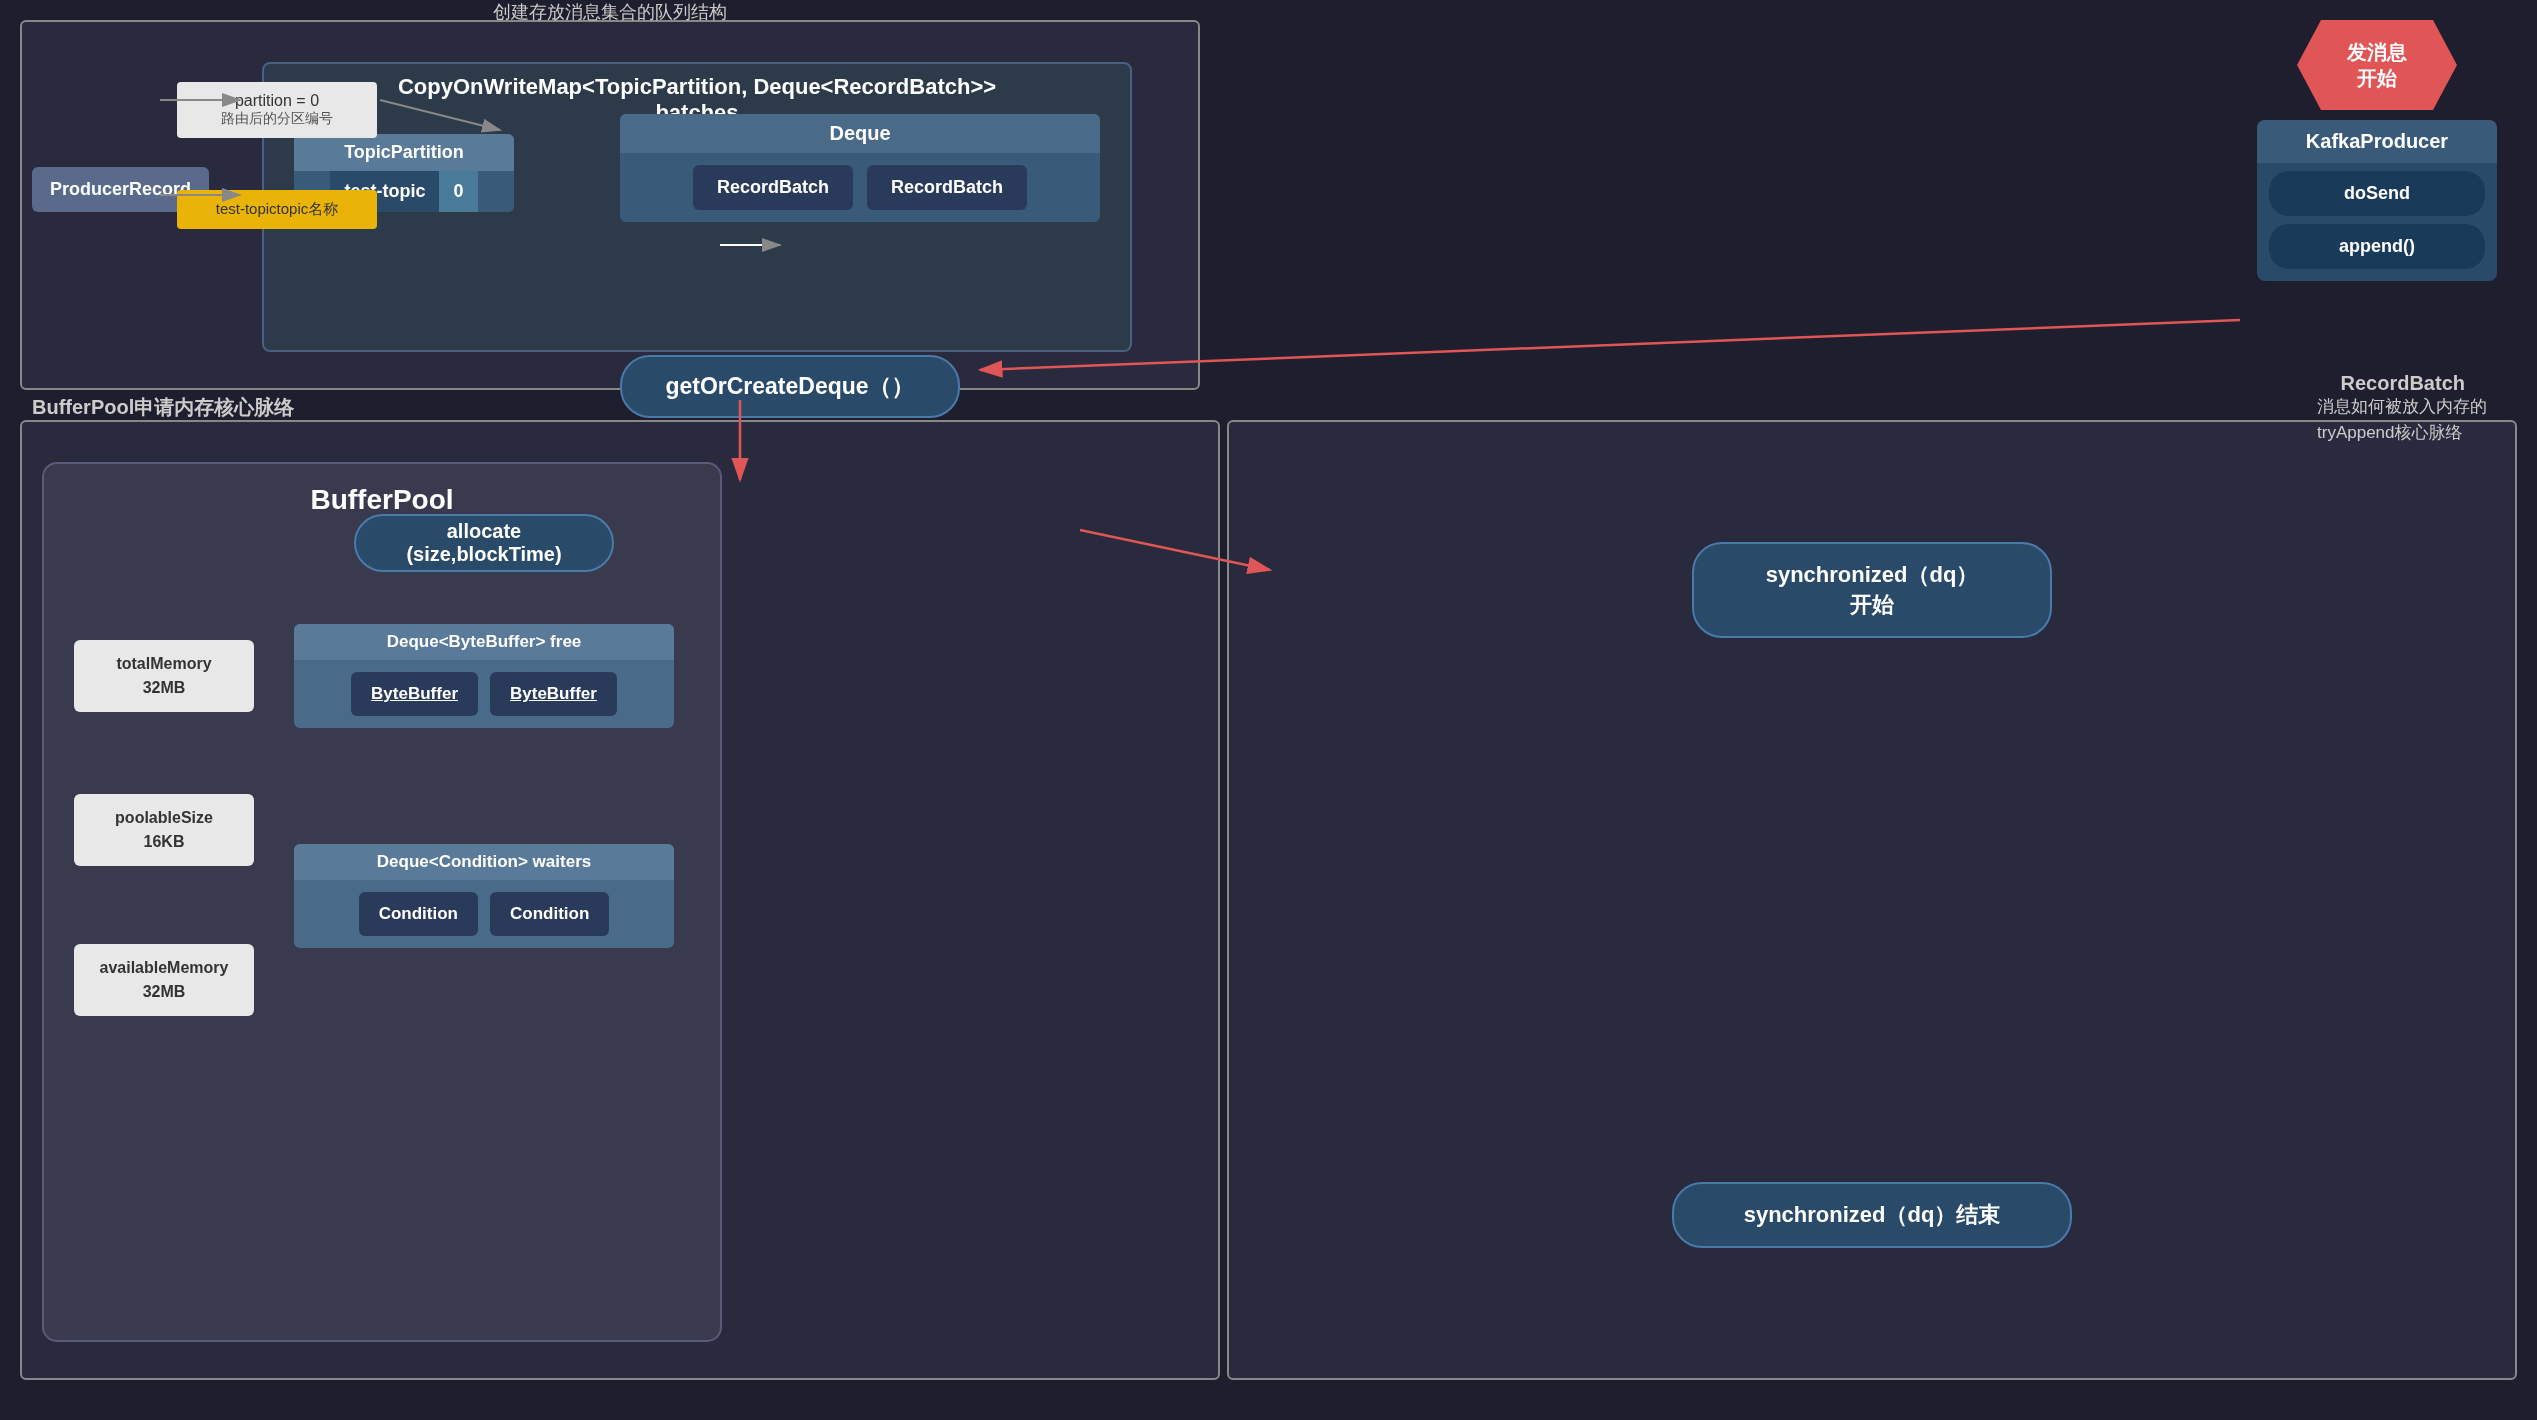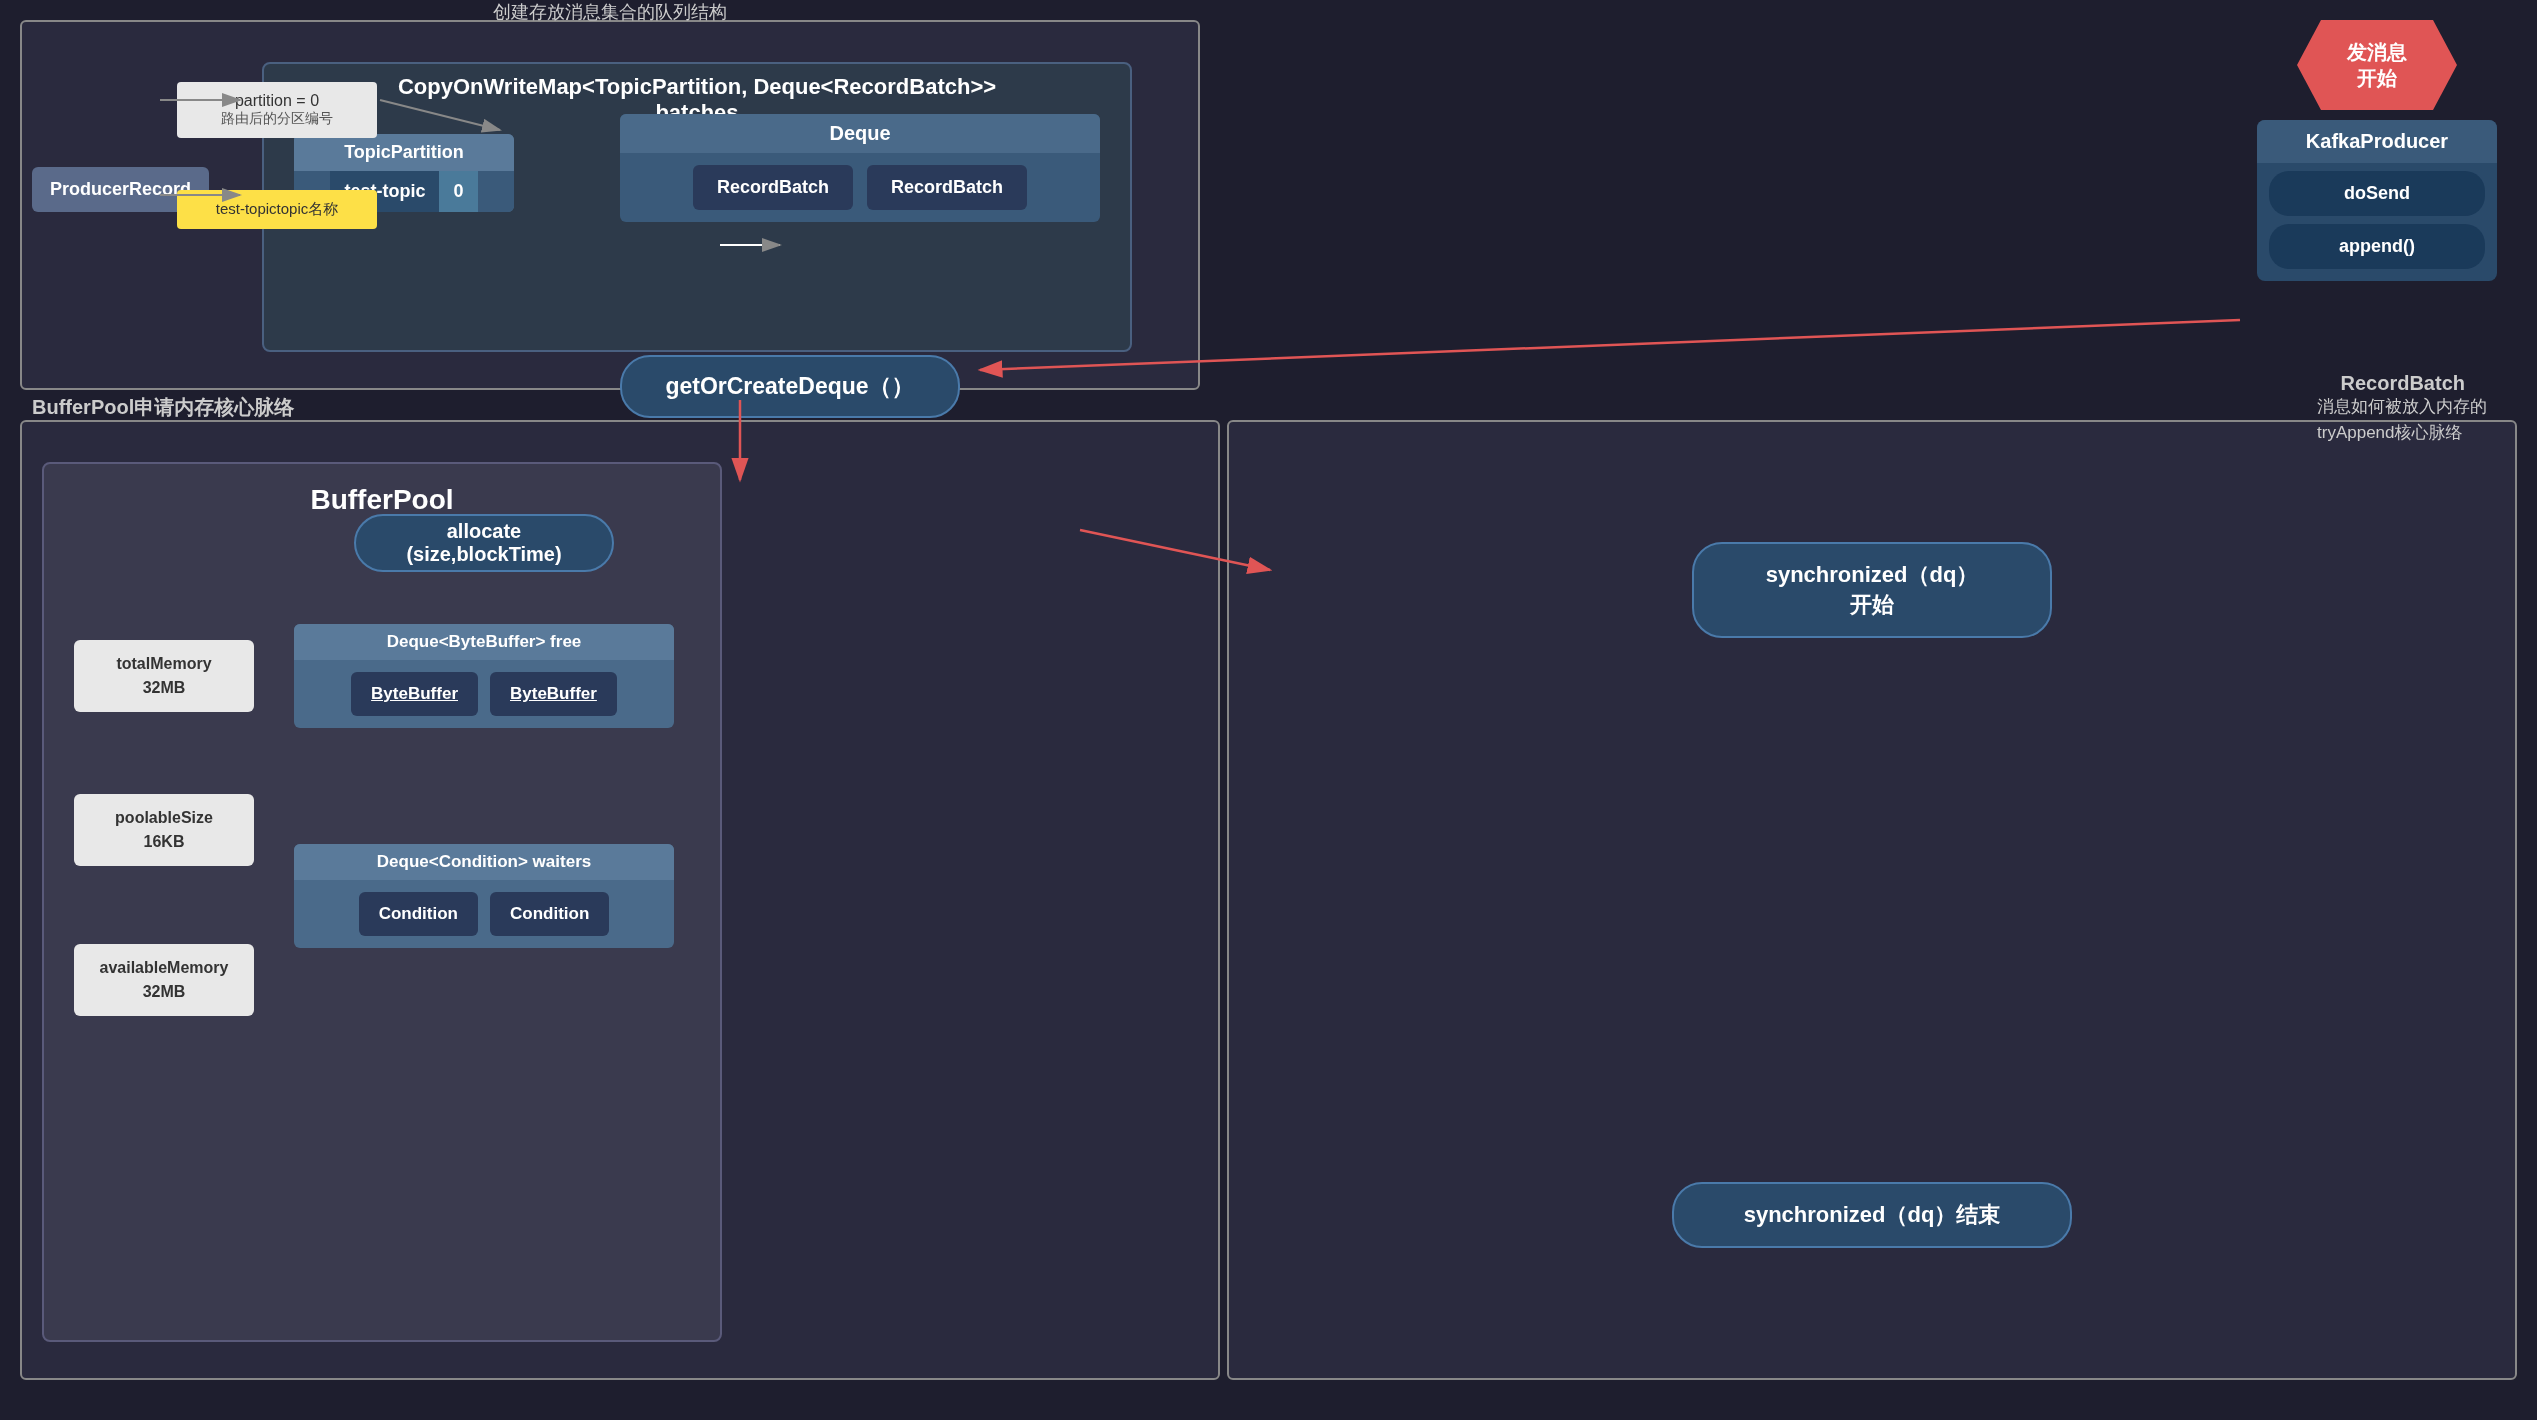--- a/index.html
+++ b/index.html
@@ -154,21 +154,21 @@
       padding: 10px 12px;
       text-align: center;
     }
 
     
     .topic-info {
       position: absolute;
       top: 168px;
       left: 155px;
       width: 200px;
-      background: #fde047;
+      background: #eab308;
       border-radius: 4px;
       padding: 10px 12px;
       text-align: center;
     }
 
     
     .get-or-create {
       position: absolute;
       top: 330px;
       left: 490px;
@@ -253,21 +253,21 @@
     }
 
     
     .bufferpool-inner {
       position: absolute;
       top: 40px;
       left: 20px;
       width: 680px;
       height: 880px;
       background: #3a3a4e;
-      border-radius: 8px;
+      border-radius: 15px;
       border: 2px solid #5a5a7a;
     }
 
     .bufferpool-title {
       color: #fff;
       font-size: 28px;
       font-weight: bold;
       text-align: center;
       padding: 20px 0 10px 0;
     }

